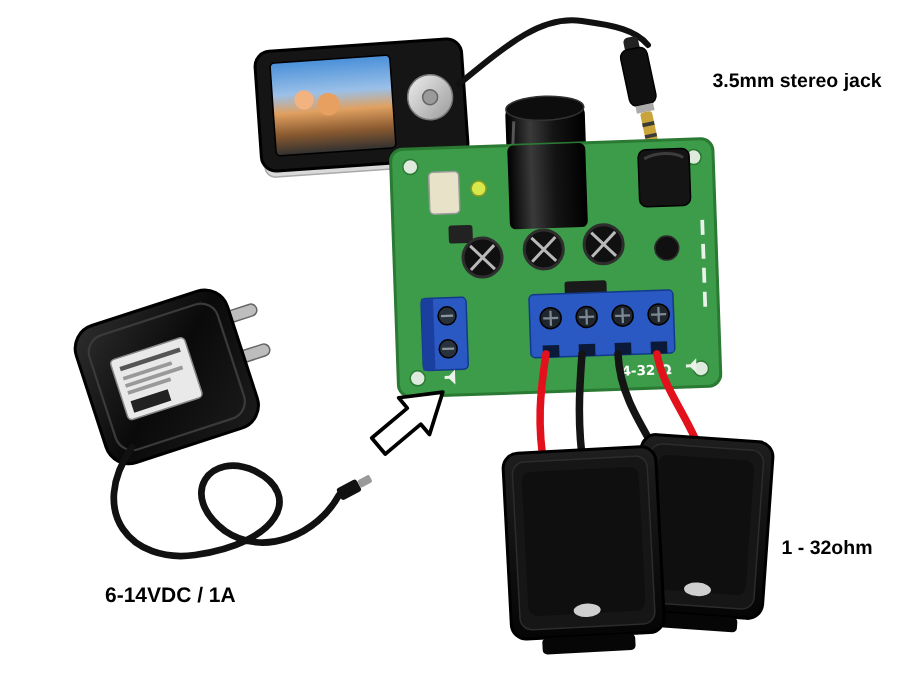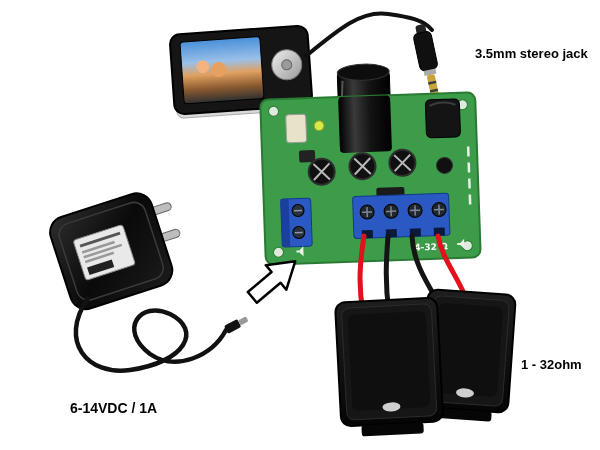--- a/index.html
+++ b/index.html
@@ -7,21 +7,21 @@
     position:relative;width:600px;height:450px;background:#fff;
     font-family:"Liberation Sans",sans-serif;overflow:hidden;
   }
   .stage svg{position:absolute;left:0;top:0;}
   .label{
     position:absolute;font-weight:bold;color:#000;line-height:1.25;
     white-space:nowrap;
   }
   .label-source{left:48px;top:22px;width:140px;text-align:center;font-size:13px;}
   .label-jack{left:448px;top:46px;font-size:13px;margin-left:27px;}
-  .label-power{left:70px;top:400px;font-size:14px;text-align:center;}
+  .label-power{left:70px;top:388px;font-size:14px;text-align:center;}
   .label-impedance{left:521px;top:357px;font-size:13px;}
 </style>
 </head>
 <body>
 
 <div class="stage">
 
   <svg width="600" height="450" viewBox="0 0 600 450">
     <defs>
       <linearGradient id="photoGrad" x1="0" y1="0" x2="0" y2="1">

